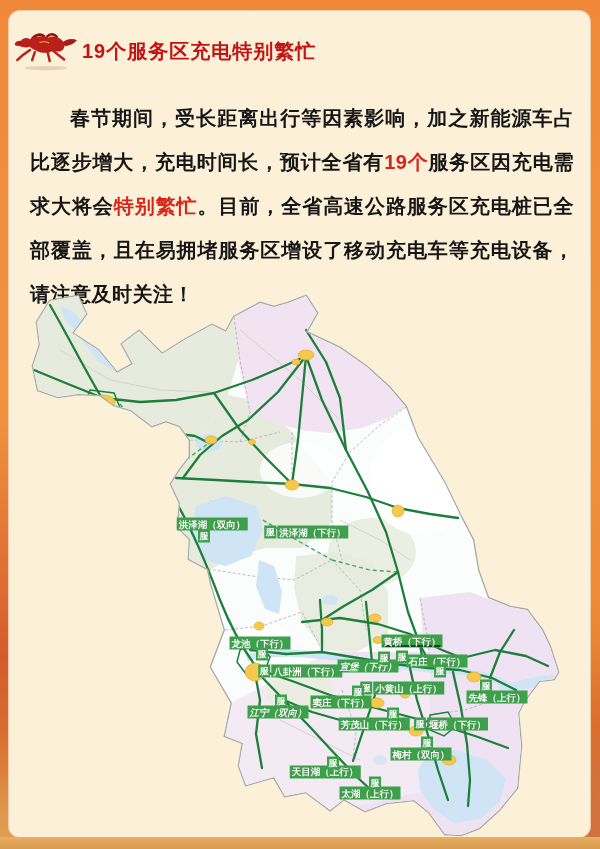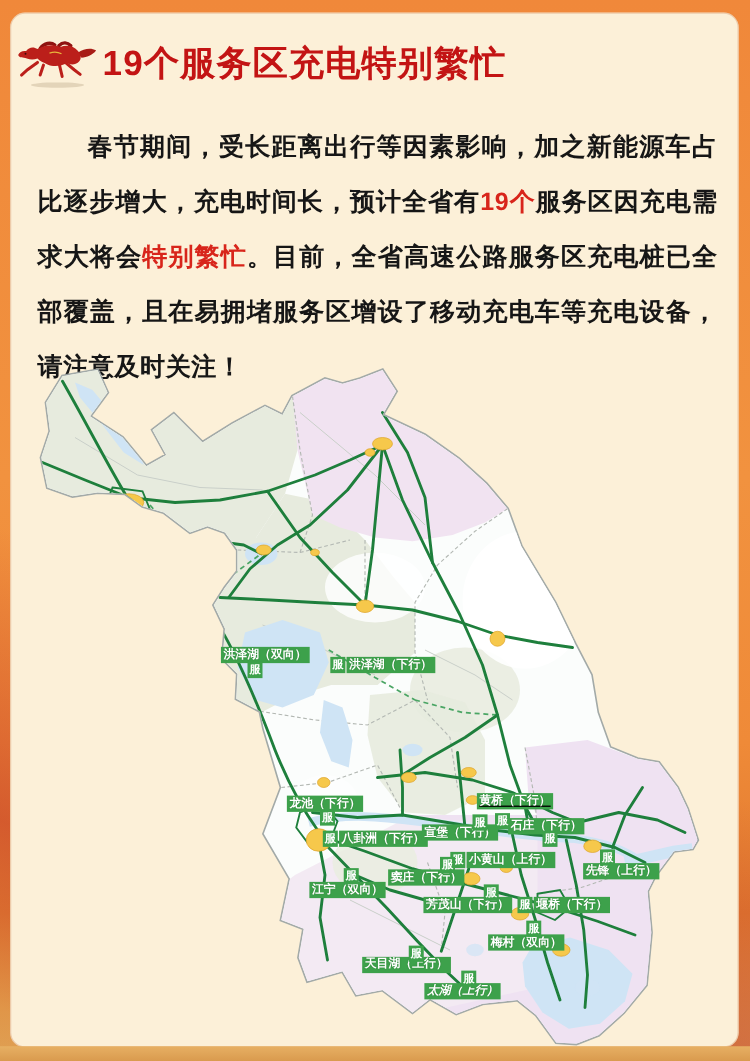--- a/index.html
+++ b/index.html
@@ -9,21 +9,21 @@
     background:
       linear-gradient(200deg, rgba(240,110,40,.0) 60%, rgba(196,58,40,.55) 82%, rgba(230,150,60,.25) 96%),
       linear-gradient(180deg,#f0883a 0%,#f1923f 45%,#ef8a38 70%,#e07a30 86%,#dda45c 100%);
   }
   .bottom-band{position:absolute;left:0;bottom:0;width:600px;height:12px;
     background:linear-gradient(180deg,#e7b063,#d99a4e);}
   .card{position:absolute;left:8px;top:10px;width:583px;height:828px;
     background:#fcf0d8;border-radius:12px;box-shadow:0 0 0 1px rgba(190,90,30,.25) inset;}
   .header{position:absolute;left:14px;top:26px;width:560px;height:50px;display:flex;align-items:center;}
   .horse{width:64px;height:46px;flex:0 0 auto;margin-right:4px;}
-  .title{font-size:28px;font-weight:bold;color:#c31414;letter-spacing:1px;white-space:nowrap;}
+  .title{font-size:20px;font-weight:bold;color:#c31414;letter-spacing:1px;white-space:nowrap;}
   .para{position:absolute;left:30px;top:96px;width:544px;
     font-size:20px;font-weight:bold;color:#161616;line-height:44px;
     text-indent:2em;text-align:justify;letter-spacing:0.5px;}
   .red{color:#d8251b;}
   .redstrong{color:#d8251b;font-weight:bold;}
   .mapwrap{position:absolute;left:0;top:0;width:600px;height:849px;pointer-events:none;}
   svg{display:block;}
   .sa{position:absolute;transform:translate(-50%,-50%);display:flex;gap:1px;white-space:nowrap;align-items:center;}
   .sat{background:#3da14b;color:#fff;font-size:9.5px;font-weight:bold;line-height:13px;
     padding:0 2px;text-shadow:0 0 1px rgba(0,60,0,.4);}
@@ -210,56 +210,56 @@
         <span class="fu">服</span>
         <span class="sat">洪泽湖（下行）</span>
       </div>
       <div class="sa" style="left: 252px; top: 633px; padding-left: 16px;">
         <span class="sat">龙池（下行）</span>
       </div>
       <div class="sa" style="left: 300px; top: 661px;">
         <span class="fu">服</span>
         <span class="sat">八卦洲（下行）</span>
       </div>
-      <div class="sa" style="left: 368px; top: 656px;">
+      <div class="sa" style="left: 368px; top: 656px; font-style: italic;">
         <span class="sat">宣堡（下行）</span>
       </div>
       <div class="sa" style="left: 412px; top: 631px; text-decoration: underline;">
         <span class="sat">黄桥（下行）</span>
       </div>
       <div class="sa" style="left: 437px; top: 651px;">
         <span class="sat">石庄（下行）</span>
       </div>
       <div class="sa" style="left: 402px; top: 678px;">
         <span class="fu">服</span>
         <span class="sat">小黄山（上行）</span>
       </div>
       <div class="sa" style="left: 497px; top: 687px; justify-content: flex-end;">
         <span class="sat">先锋（上行）</span>
       </div>
       <div class="sa" style="left: 341px; top: 692px;">
         <span class="sat">窦庄（下行）</span>
       </div>
-      <div class="sa" style="left: 278px; top: 702px;">
+      <div class="sa" style="left: 278px; top: 702px; font-style: italic;">
         <span class="sat">江宁（双向）</span>
       </div>
       <div class="sa" style="left: 374px; top: 714px; justify-content: flex-end;">
         <span class="sat">芳茂山（下行）</span>
       </div>
       <div class="sa" style="left: 451px; top: 714px;">
         <span class="fu">服</span>
         <span class="sat">堰桥（下行）</span>
       </div>
       <div class="sa" style="left: 421px; top: 744px;">
         <span class="sat">梅村（双向）</span>
       </div>
       <div class="sa" style="left: 325px; top: 762px; font-family: Liberation Serif, serif;">
         <span class="sat">天目湖（上行）</span>
       </div>
-      <div class="sa" style="left: 370px; top: 783px; font-style: italic;">
+      <div class="sa" style="left: 370px; top: 783px;">
         <span class="sat">太湖（上行）</span>
       </div>
       <div class="fu solo" style="left: 204px; top: 526px;">服</div>
       <div class="fu solo" style="left: 262px; top: 644px;">服</div>
       <div class="fu solo" style="left: 384px; top: 648px;">服</div>
       <div class="fu solo" style="left: 402px; top: 647px;">服</div>
       <div class="fu solo" style="left: 440px; top: 661px;">服</div>
       <div class="fu solo" style="left: 486px; top: 676px;">服</div>
       <div class="fu solo" style="left: 358px; top: 682px;">服</div>
       <div class="fu solo" style="left: 281px; top: 691px;">服</div>

